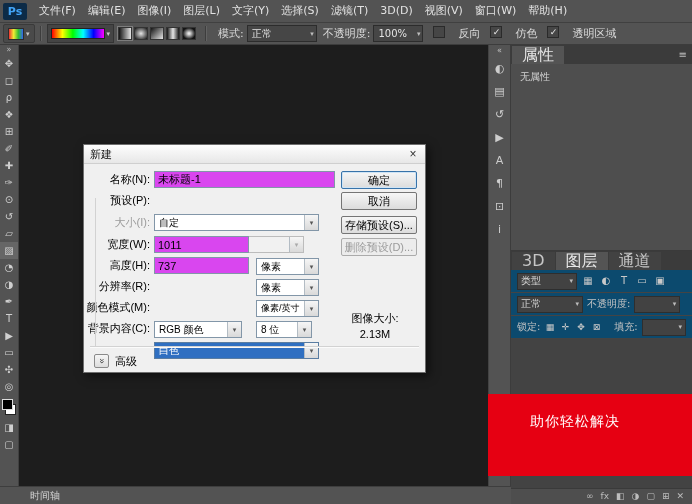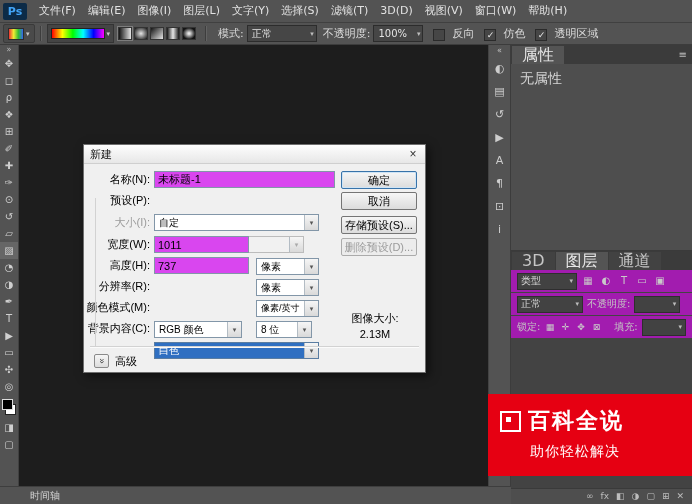--- a/index.html
+++ b/index.html
@@ -15,43 +15,43 @@
   .arr-sm{font-size:7px;color:#c9c9c9;}
   .vsep{width:1px;height:15px;background:#3d3d3d;border-right:1px solid #636363;margin:0 5px;}
   .grad-preview{display:flex;align-items:center;gap:2px;height:15px;background:#454545;border:1px solid #343434;padding:1px 3px;}
   .grad-bar{width:52px;height:9px;border:1px solid #222;background:linear-gradient(90deg,#f00,#ff0,#0f0,#0ff,#00f,#f0f);}
   .gtype-group{display:flex;gap:2px;margin:0 4px;}
   .gtype{width:14px;height:13px;border:1px solid #333;box-sizing:border-box;}
   .gtype.sel{outline:1px solid #7d7d7d;}
   .opt-label{margin:0 3px 0 6px;white-space:nowrap;}
   .opt-combo{display:flex;align-items:center;height:15px;background:#464646;border:1px solid #2c2c2c;padding:0 2px 0 4px;gap:4px;color:#e3e3e3;font-size:10px;white-space:nowrap;}
   .oarr{font-size:7px;color:#bdbdbd;}
-  .opt-check{display:flex;align-items:flex-end;gap:7px;margin-left:10px;white-space:nowrap;}
+  .opt-check{display:flex;align-items:flex-start;gap:13px;margin-left:10px;white-space:nowrap;}
   .cb{width:10px;height:10px;background:#464646;border:1px solid #2a2a2a;color:#eaeaea;font-size:9px;line-height:10px;text-align:center;}
   
   #toolbar{position:absolute;top:45px;left:0;width:18px;bottom:17px;background:#535353;border-right:1px solid #414141;display:flex;flex-direction:column;align-items:center;z-index:4;}
   .tb-exp{font-size:8px;color:#bdbdbd;height:10px;line-height:10px;}
   .tool{width:18px;height:17px;color:#cfcfcf;font-size:10px;line-height:17px;text-align:center;cursor:default;}
   .swatches{position:relative;width:18px;height:20px;margin:2px 0;}
   .sw-bg{position:absolute;right:2px;bottom:2px;width:9px;height:9px;background:#fff;border:1px solid #222;}
   .sw-fg{position:absolute;left:2px;top:2px;width:9px;height:9px;background:#000;border:1px solid #ddd;}
   
   #canvas{position:absolute;top:45px;left:19px;right:203px;bottom:17px;background:#1d1d1d;}
   
   #strip{position:absolute;top:45px;right:181px;width:21px;bottom:0;background:#535353;border-left:1px solid #434343;border-right:1px solid #3c3c3c;display:flex;flex-direction:column;align-items:center;z-index:4;}
   .strip-exp{font-size:8px;color:#c4c4c4;height:12px;line-height:12px;}
   .strip-icon{width:21px;height:23px;color:#cdcdcd;font-size:11px;line-height:23px;text-align:center;}
   
   #right-panel{position:absolute;top:45px;right:0;width:181px;bottom:0;background:#474747;z-index:4;display:flex;flex-direction:column;}
   .tab-bar{height:19px;background:#3b3b3b;display:flex;align-items:flex-end;padding-left:1px;flex:0 0 19px;}
   .tab{height:18px;line-height:18px;padding:0 10px;font-size:16px;color:#c6c6c6;background:#424242;margin-right:1px;}
   .tab.active{background:#545454;color:#e6e6e6;}
   .tab-bar-right{margin-left:auto;padding-right:5px;color:#bdbdbd;font-size:10px;line-height:18px;}
-  .props-content{height:187px;flex:0 0 187px;background:#4e4e4e;border-bottom:1px solid #3a3a3a;color:#d4d4d4;font-size:14px;padding:6px 9px;box-sizing:border-box;}
-  .filter-row,.ctl-row{height:22px;flex:0 0 22px;background:#a21caf;display:flex;align-items:center;padding:0 6px;gap:4px;border-bottom:1px solid #444;}
+  .props-content{height:187px;flex:0 0 187px;background:#4e4e4e;border-bottom:1px solid #3a3a3a;color:#d4d4d4;font-size:10px;padding:6px 9px;box-sizing:border-box;}
+  .filter-row,.ctl-row{height:22px;flex:0 0 22px;background:#0c4a6e;display:flex;align-items:center;padding:0 6px;gap:4px;border-bottom:1px solid #444;}
   .mini-combo{display:flex;align-items:center;height:15px;background:#424242;border:1px solid #2e2e2e;padding:0 3px;gap:4px;color:#d6d6d6;font-size:10px;white-space:nowrap;}
   .mini-combo.kind{width:52px;justify-content:space-between;}
   .mini-combo.blend{width:58px;justify-content:space-between;}
   .mini-combo.sm{width:38px;justify-content:flex-end;}
   .ficon{width:14px;height:14px;color:#c9c9c9;font-size:10px;line-height:14px;text-align:center;}
   .pl{color:#c3c3c3;font-size:10px;white-space:nowrap;}
   .lk{width:12px;color:#c9c9c9;font-size:9px;text-align:center;}
   .layers-list{flex:1 1 auto;background:#434343;}
   .layers-bottom{height:15px;flex:0 0 15px;background:#4e4e4e;border-top:1px solid #3a3a3a;display:flex;align-items:center;justify-content:flex-end;gap:7px;padding-right:8px;}
   .bicon{color:#bdbdbd;font-size:9px;line-height:15px;}
@@ -256,24 +256,20 @@
     <span class="bicon">⊞</span>
     <span class="bicon">✕</span>
   </div>
 </div>
 
 <div id="timeline-bar">
   <span>时间轴</span>
 </div>
 
 <div id="watermark">
-  <div class="wm-row">
-    <span class="wm-icon"></span>
-    <span class="wm-title">百科全说</span>
-  </div>
   <div class="wm-sub">助你轻松解决</div>
 </div>
 
 <div id="new-dialog">
   <div class="dlg-title">
     <span class="dlg-title-text">新建</span>
     <span class="dlg-close">×</span>
   </div>
   <div class="dlg-body">
 

